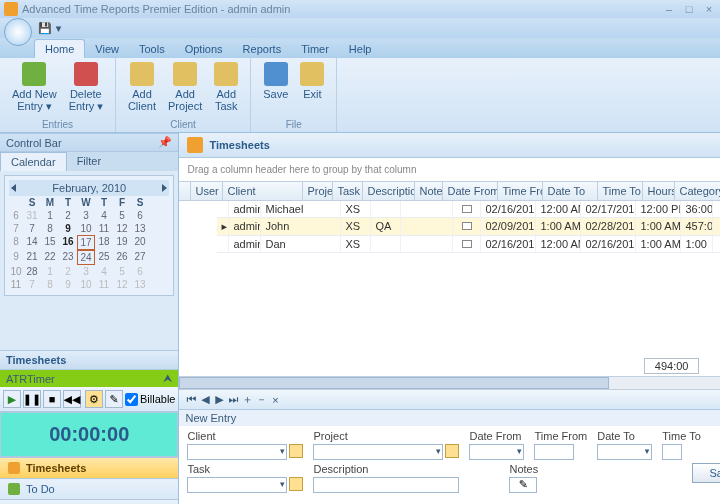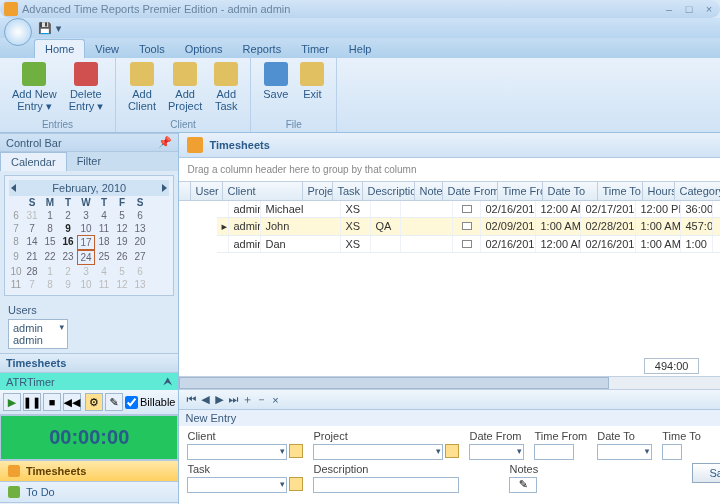--- a/index.html
+++ b/index.html
@@ -1,18 +1,18 @@
 <!DOCTYPE html>
 <html><head>
 <meta charset="utf-8">
 <style>
 * { margin: 0; padding: 0; box-sizing: border-box; font-family: Tahoma, Arial, sans-serif; font-size: 11px; }
 body { background: #dce9f7; width: 720px; height: 504px; overflow: hidden; }
 
-.titlebar { background: linear-gradient(#d3e5f7,#bcd6f0); height: 14px; display: flex; align-items: center; padding: 9px 4px; color: #5a7fa3; border-radius: 10px; }
+.titlebar { background: linear-gradient(#d3e5f7,#bcd6f0); height: 14px; display: flex; align-items: center; padding: 9px 4px; color: #5a7fa3; }
 .titlebar-icon { width: 14px; height: 14px; background: #f0a030; border-radius: 2px; margin-right: 4px; }
 .titlebar-title { flex: 1; color: #6a85a0; font-size: 11px; }
 .winbtns { display: flex; gap: 6px; color: #6a85a0; }
 .winbtn { width: 14px; text-align: center; cursor: default; }
 
 .qat { background: linear-gradient(#cde2f6,#b8d5f0); height: 20px; display: flex; align-items: center; padding-left: 4px; }
 .orb { width: 28px; height: 28px; border-radius: 50%; background: radial-gradient(#fff,#a8cff0); border: 1px solid #7ba8d0; margin-right: 6px; position: relative; top: 4px; }
 
 .tabstrip { background: linear-gradient(#c5ddf3,#aed0ec); height: 20px; display: flex; align-items: flex-end; padding-left: 34px; }
 .tab { padding: 3px 10px; color: #2a5a8a; cursor: default; }
@@ -45,25 +45,25 @@
 .cal-grid .today { border: 1px solid #c06030; }
 .cal-grid .bold { font-weight: bold; color: #222; }
 .cal-grid .dim { color: #bbb; }
 
 .users-sec { padding: 4px 8px; color: #3a5a7a; }
 .users-combo { margin-top: 3px; background: #fff; border: 1px solid #a0b8d0; padding: 2px 18px 2px 4px; width: 60px; position: relative; }
 .users-combo::after { content: "▾"; position: absolute; right: 3px; top: 2px; color: #3a5a7a; font-size: 9px; }
 
 .section-title { background: linear-gradient(#e0edf9,#c8ddf0); padding: 3px 6px; color: #2a5a8a; font-weight: bold; border-top: 1px solid #b0c8e0; border-bottom: 1px solid #b0c8e0; }
 
-.atr-header { background: #5eead4; padding: 2px 6px; color: #3a5a7a; display: flex; justify-content: space-between; align-items: center; }
+.atr-header { background: #84cc16; padding: 2px 6px; color: #3a5a7a; display: flex; justify-content: space-between; align-items: center; }
 .timer-toolbar { background: linear-gradient(#f0f6fc,#d8e8f6); padding: 3px; display: flex; align-items: center; gap: 2px; border-bottom: 1px solid #b0c8e0; }
 .tbtn { width: 18px; height: 18px; border: 1px solid #a0b8d0; background: #e8f1fb; display: flex; align-items: center; justify-content: center; }
 .tbtn.play { color: #2a8a2a; }
-.timer-display { background: #22c55e; border: 1px solid #b0c8e0; text-align: center; padding: 10px 8px; color: #2a5a8a; font-size: 20px; font-weight: bold; }
+.timer-display { background: #5eead4; border: 1px solid #b0c8e0; text-align: center; padding: 10px 8px; color: #2a5a8a; font-size: 20px; font-weight: bold; }
 
 .nav-list { }
 .nav-item { background: linear-gradient(#e8f1fb,#d8e8f6); border-top: 1px solid #b0c8e0; padding: 4px 8px; color: #2a5a8a; display: flex; align-items: center; gap: 6px; }
 .nav-item.active { background: linear-gradient(#ffe8a8,#ffd060); color: #604000; font-weight: bold; }
 .nav-icon { width: 12px; height: 12px; background: #70b040; border-radius: 2px; }
 .nav-icon.orange { background: #f0a030; }
 .nav-icon.blue { background: #5090d0; }
 
 .right { flex: 1; background: #fff; border-left: 1px solid #9bc0e0; display: flex; flex-direction: column; }
 .ts-header { background: linear-gradient(#e8f1fb,#d0e3f5); padding: 4px 8px; color: #2a5a8a; font-size: 13px; font-weight: bold; display: flex; align-items: center; gap: 6px; border-bottom: 1px solid #b0c8e0; }
@@ -254,24 +254,20 @@
           <span class="wk">11</span>
           <span class=" dim">7</span>
           <span class=" dim">8</span>
           <span class=" dim">9</span>
           <span class=" dim">10</span>
           <span class=" dim">11</span>
           <span class=" dim">12</span>
           <span class=" dim">13</span>
         </div>
     </div>
-    <div class="users-sec">
-      <div>Users</div>
-      <div class="users-combo">admin admin</div>
-    </div>
     <div style="flex:1"></div>
     <div class="section-title">Timesheets</div>
     <div class="atr-header">
       <span>ATRTimer</span>
       <span>⮝</span>
     </div>
     <div class="timer-toolbar">
       <div class="tbtn play">▶</div>
       <div class="tbtn">❚❚</div>
       <div class="tbtn">■</div>

